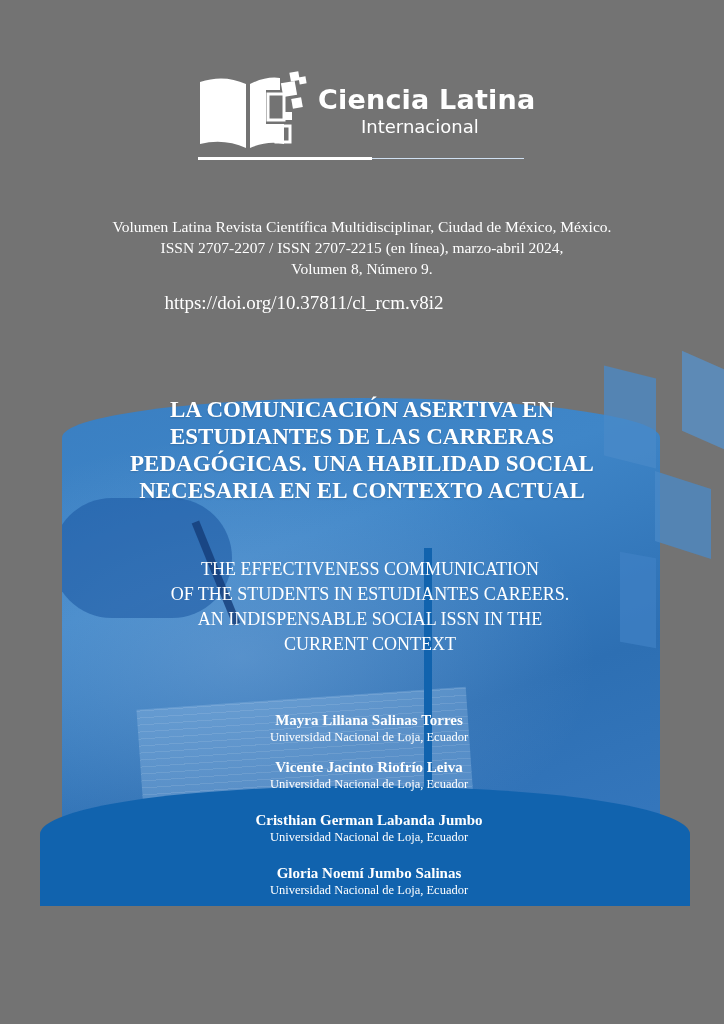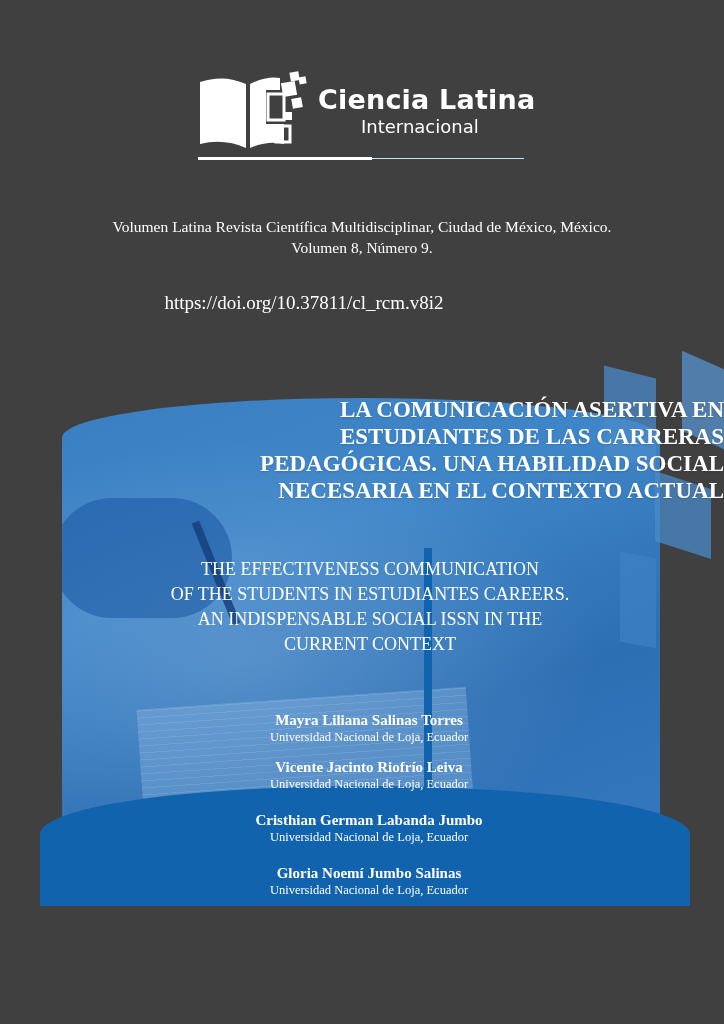--- a/index.html
+++ b/index.html
@@ -3,21 +3,21 @@
   <meta charset="utf-8">
   <style>
     * { margin: 0; padding: 0; box-sizing: border-box; }
     html, body { width: 724px; height: 1024px; overflow: hidden; }
     body {
       background: #1163ae;
       position: relative;
       font-family: "Liberation Serif", "DejaVu Serif", serif;
       color: #ffffff;
     }
-    .page { position: absolute; inset: 0; background: #404040; }
+    .page { position: absolute; inset: 0; background: #737373; }
 
     
     .logo { position: absolute; left: 196px; top: 68px; width: 330px; height: 96px; }
     .logo-mark { position: absolute; left: 0; top: 0; width: 112px; height: 88px; }
     .logo-title {
       position: absolute; left: 122px; top: 16px;
       font-family: "DejaVu Sans", "Liberation Sans", sans-serif;
       font-size: 27px; font-weight: bold; letter-spacing: 0.2px;
       color: #ffffff; white-space: nowrap;
     }
@@ -72,21 +72,21 @@
     }
     .shape { position: absolute; background: #4a89c8; opacity: 0.75; }
     .s1 { left: 604px; top: 372px; width: 52px; height: 90px; transform: skewY(14deg); }
     .s2 { left: 682px; top: 360px; width: 42px; height: 80px; transform: skewY(24deg); background: #5592cc; }
     .s3 { left: 655px; top: 480px; width: 56px; height: 70px; transform: skewY(18deg); }
     .s4 { left: 620px; top: 555px; width: 36px; height: 90px; transform: skewY(10deg); background: #3f80c4; }
 
     
     .title-es {
       position: absolute; left: 0; top: 396px; width: 724px;
-      text-align: right; font-weight: bold; font-size: 23px; line-height: 27px;
+      text-align: center; font-weight: bold; font-size: 23px; line-height: 27px;
       color: #ffffff; text-shadow: 0 1px 2px rgba(0,0,0,0.15);
     }
     .title-en {
       position: absolute; left: 8px; top: 557px; width: 724px;
       text-align: center; font-size: 18px; line-height: 25px; color: #ffffff;
     }
 
     
     .authors { position: absolute; left: 0; top: 711px; width: 724px; text-align: center; margin-left: 7px; }
     .author { margin-bottom: 13px; }
@@ -127,20 +127,21 @@
       <rect x="80" y="58" width="14" height="16" fill="none" stroke="#ffffff" stroke-width="3"></rect>
     </svg>
     <div class="logo-title">Ciencia Latina</div>
     <div class="logo-subtitle">Internacional</div>
     <div class="logo-rule-thick"></div>
     <div class="logo-rule-thin"></div>
   </div>
 
   <div class="journal">
     <div>Volumen Latina Revista Científica Multidisciplinar, Ciudad de México, México.</div>
+    <div>ISSN 2707-2207 / ISSN 2707-2215 (en línea), marzo-abril 2024,</div>
     <div>Volumen 8, Número 9.</div>
   </div>
   <div class="doi">https://doi.org/10.37811/cl_rcm.v8i2</div>
 
   <div class="title-es">
     <div>LA COMUNICACIÓN ASERTIVA EN</div>
     <div>ESTUDIANTES DE LAS CARRERAS</div>
     <div>PEDAGÓGICAS. UNA HABILIDAD SOCIAL</div>
     <div>NECESARIA EN EL CONTEXTO ACTUAL</div>
   </div>

